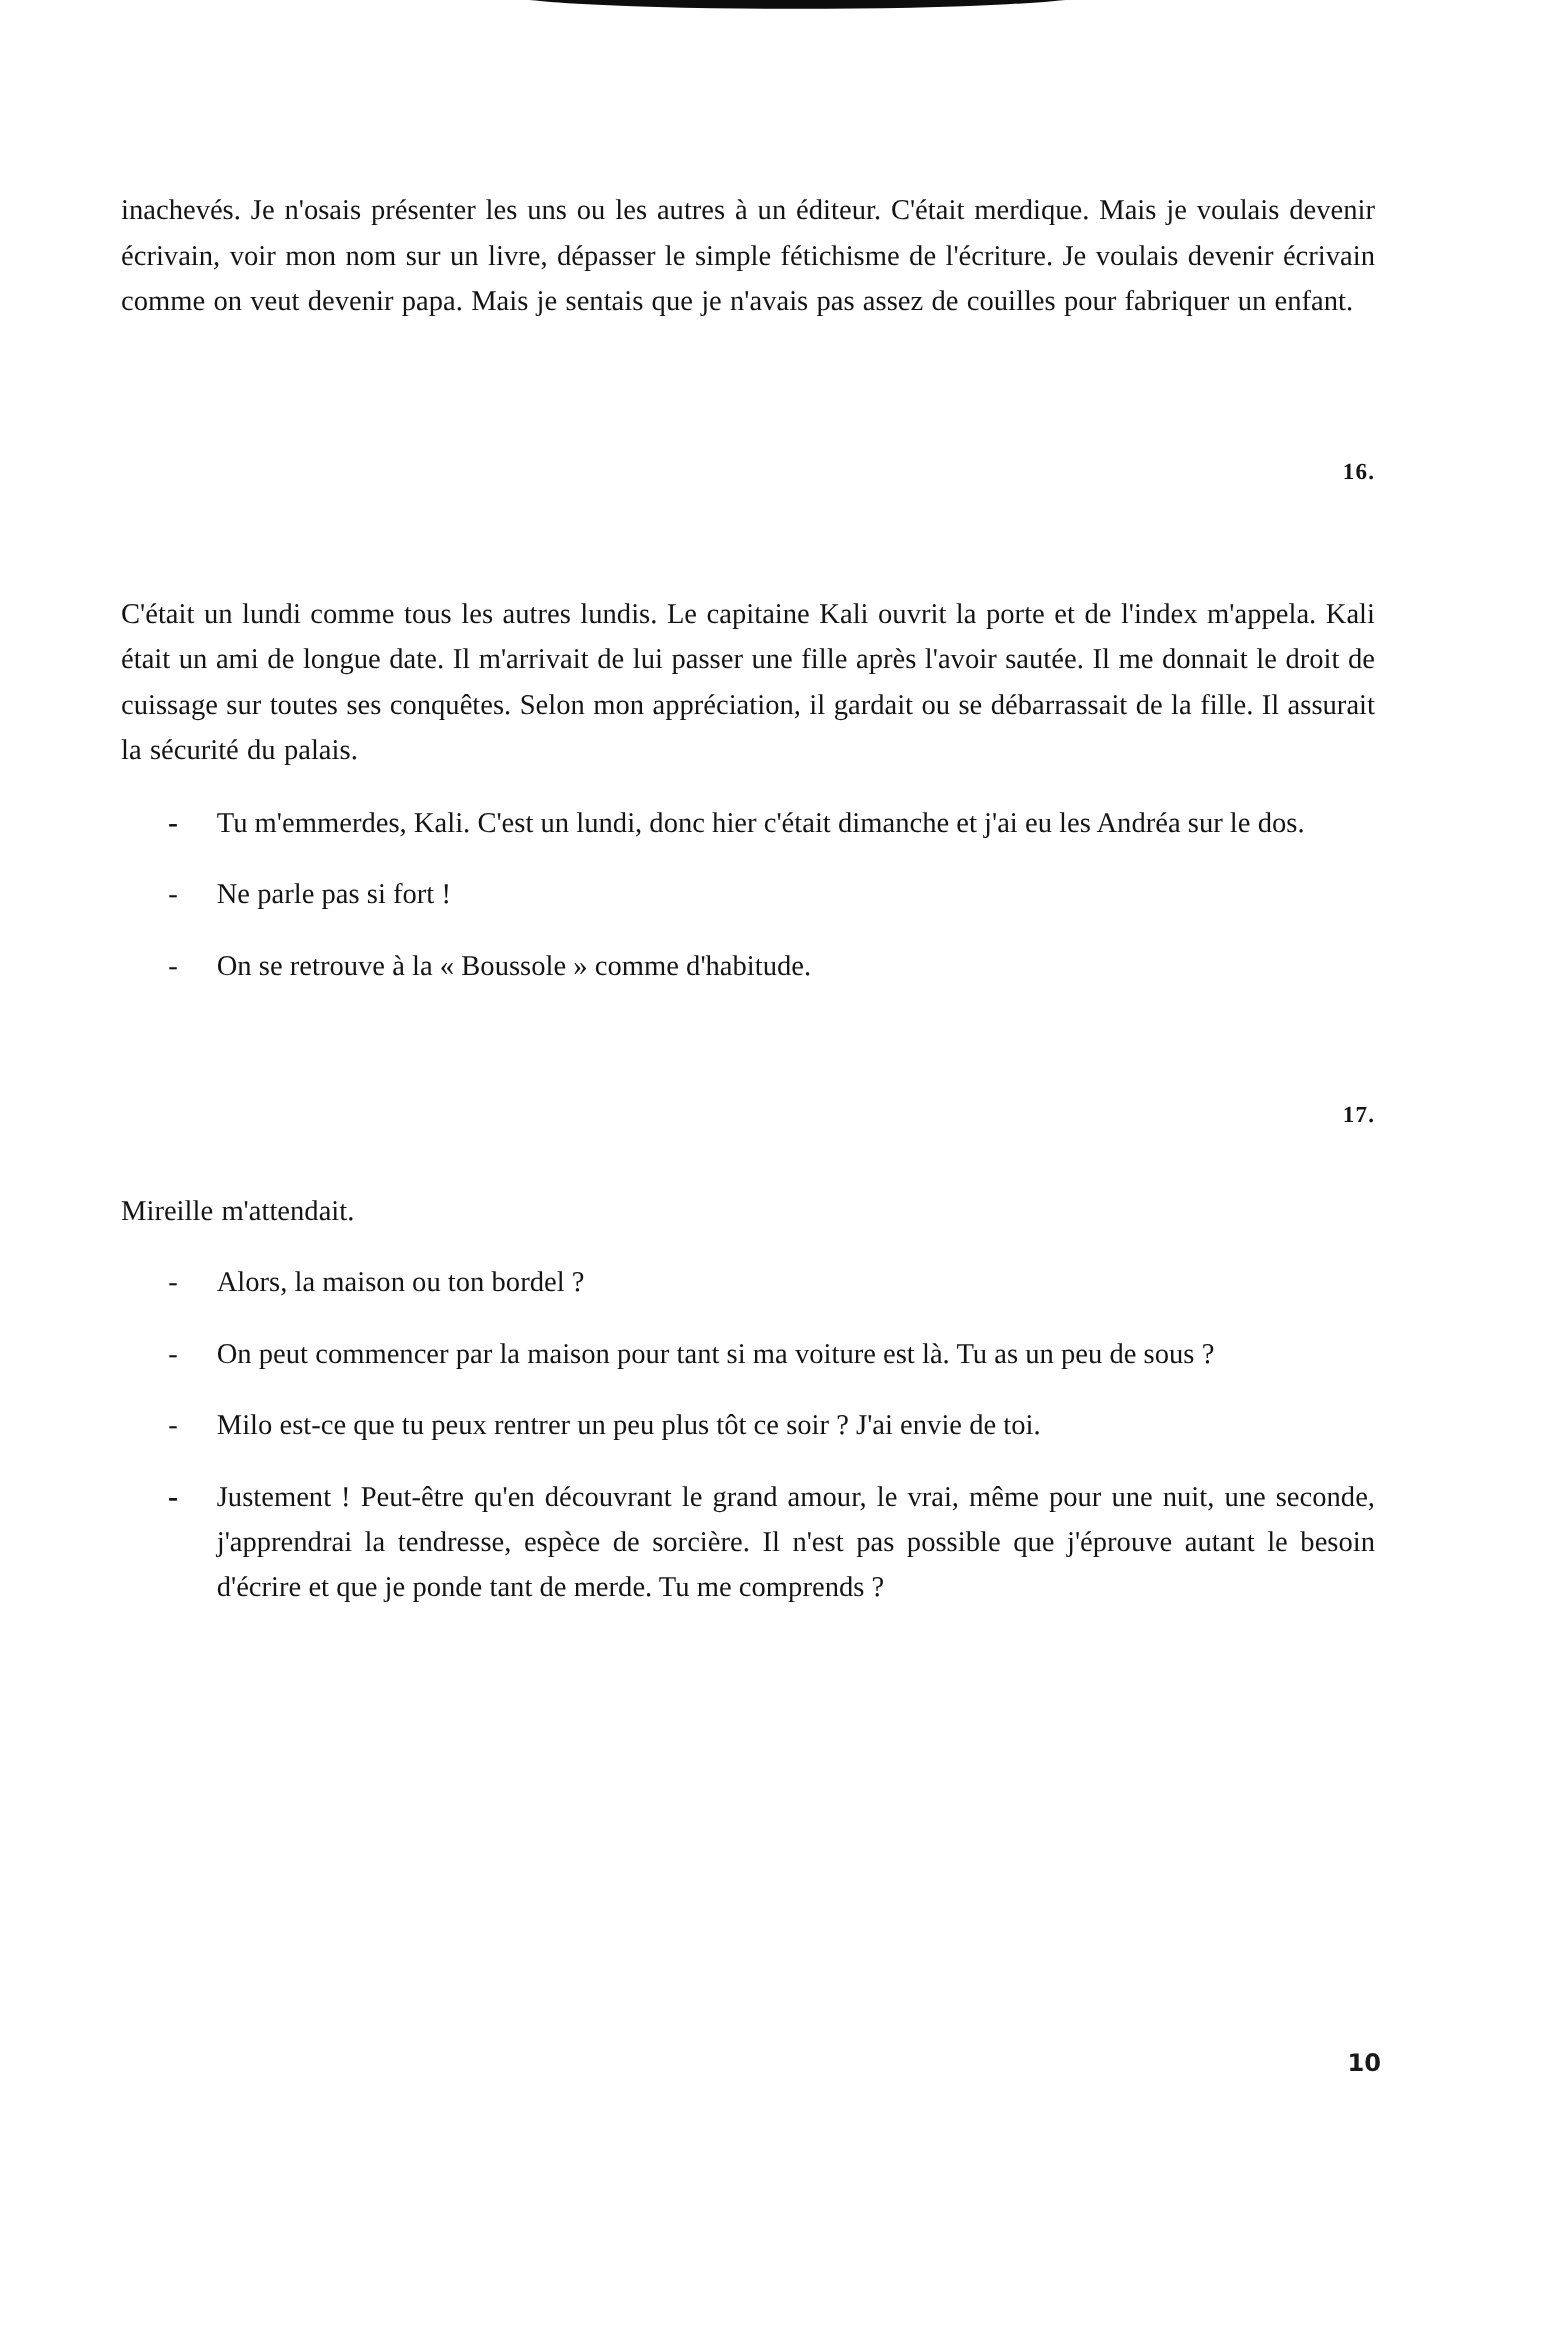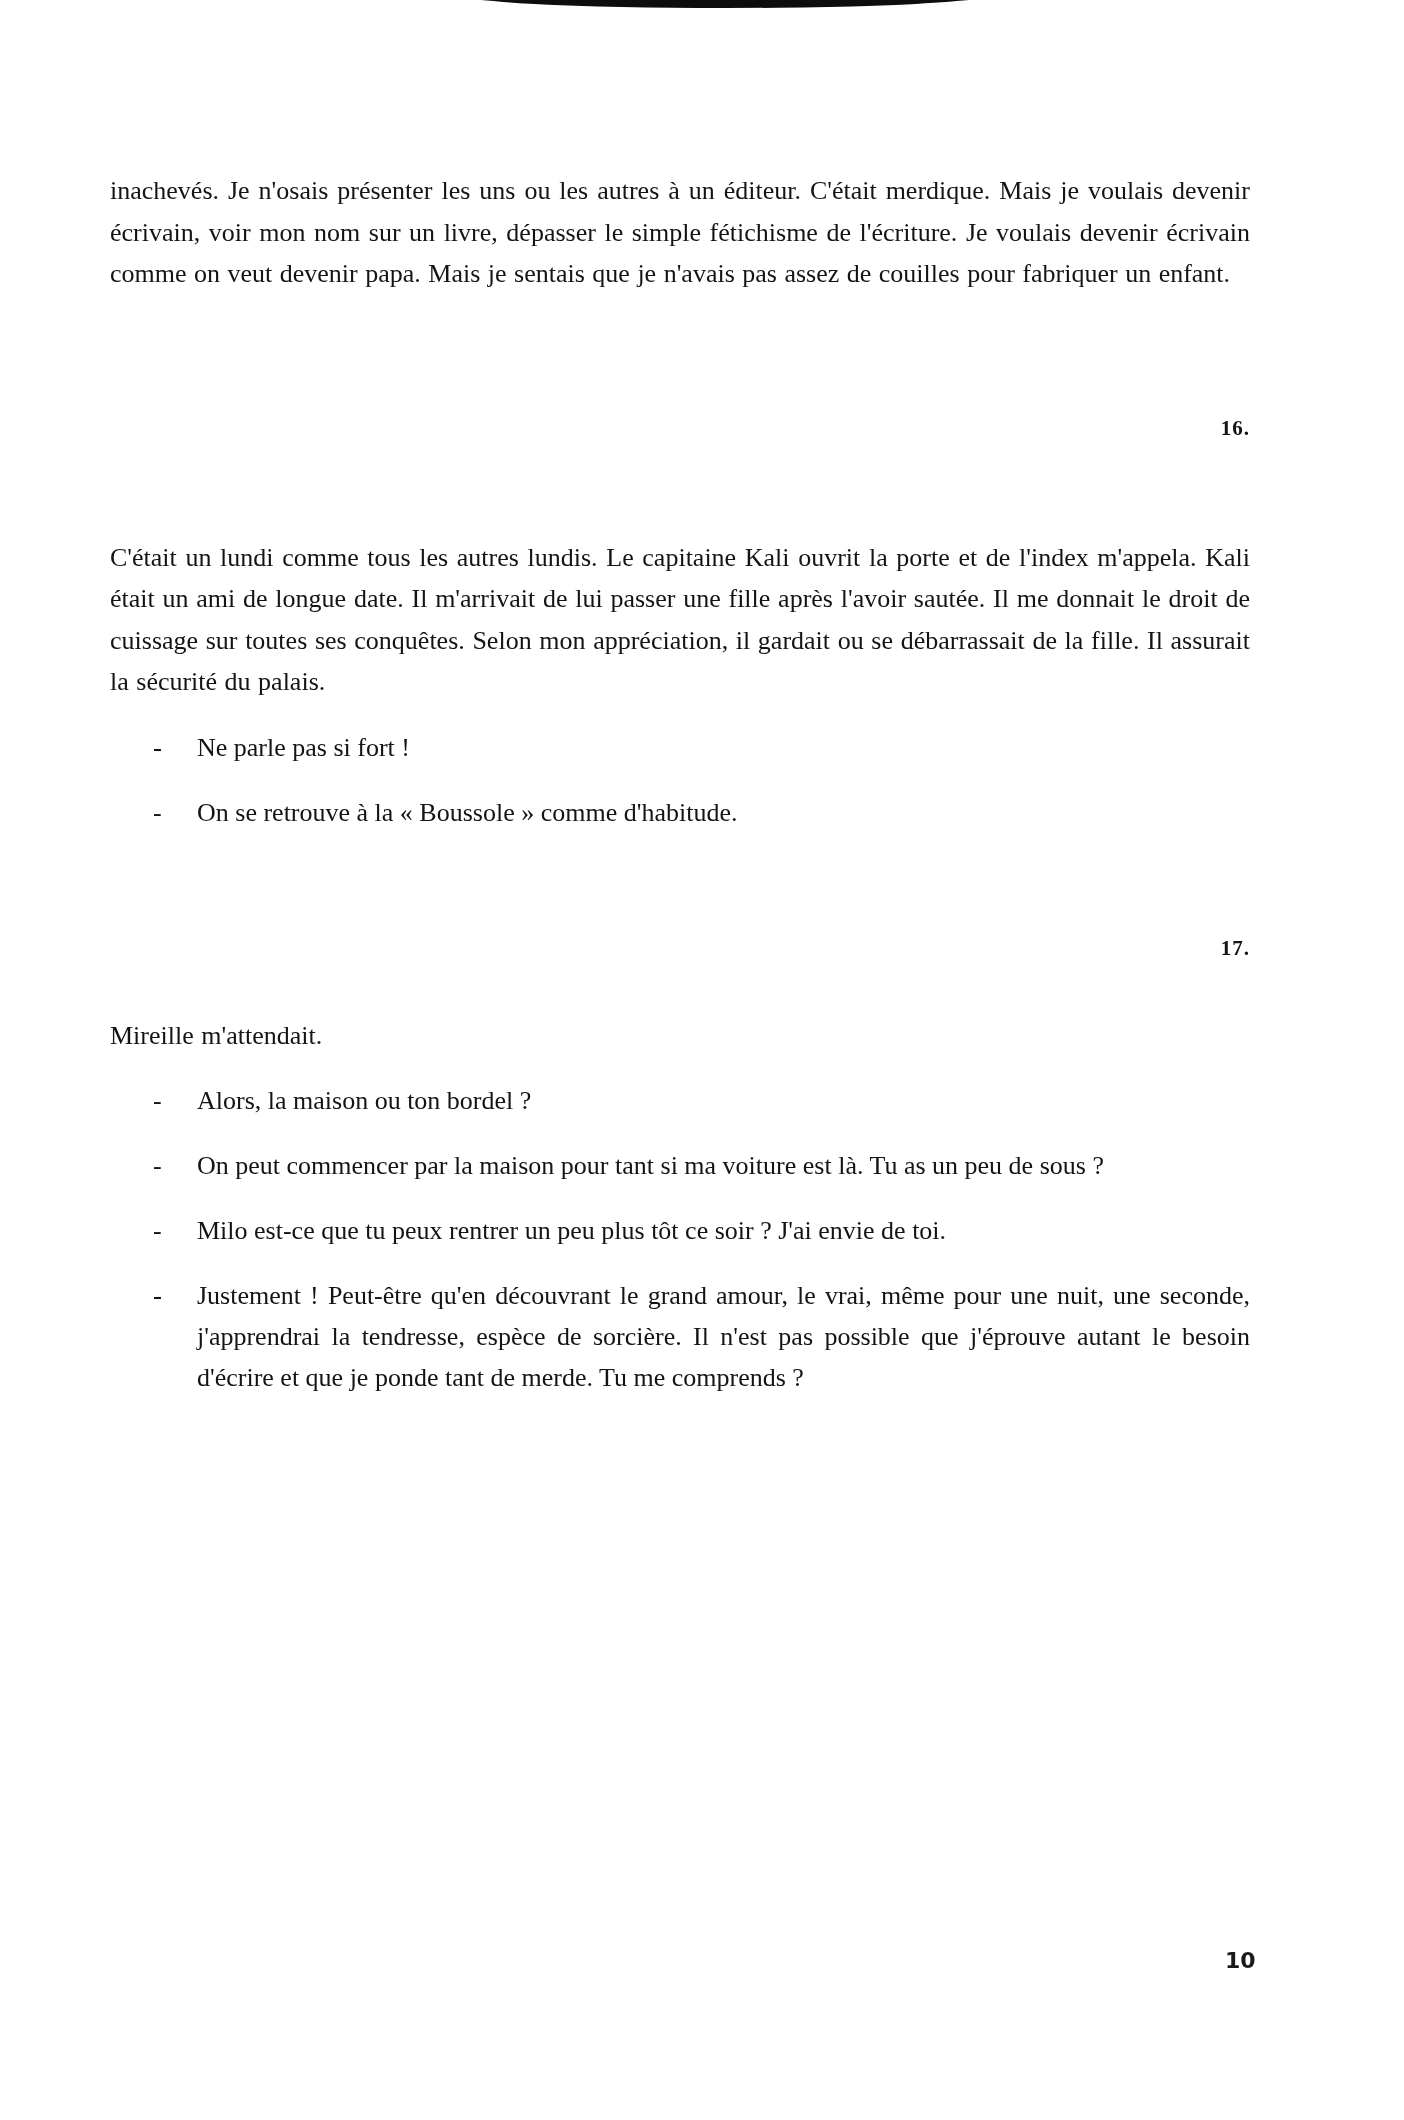--- a/index.html
+++ b/index.html
@@ -63,21 +63,21 @@
   .dialogue .dash {
     position: absolute;
     left: 43px;
     top: 0;
     width: 14px;
     text-align: center;
   }
   .page-number {
     position: absolute;
     left: 1225px;
-    top: 1948px;
+    top: 1864px;
     font-family: "DejaVu Sans", "Liberation Sans", sans-serif;
     font-weight: bold;
     font-size: 22px;
     color: #1a1a1a;
   }
 </style>
 </head>
 <body>
 
 <div class="top-shadow"></div>
@@ -90,20 +90,21 @@
     <h2 class="section-heading">16.</h2>
 
     <p class="body-text" style="margin-top:94px;">C'était un lundi comme tous les autres lundis. Le capitaine Kali ouvrit la porte et de l'index m'appela. Kali était un ami de longue date. Il m'arrivait de lui passer une fille après l'avoir sautée. Il me donnait le droit de cuissage sur toutes ses conquêtes. Selon mon appréciation, il gardait ou se débarrassait de la fille. Il assurait la sécurité du palais.</p>
 
     <ul class="dialogue" style="margin-top:20px;">
       <li style="margin-bottom:24px;">
         <span class="dash">-</span>
       </li>
       <li style="margin-bottom:24px;">
         <span class="dash">-</span>
+        <span>Tu m'emmerdes, Kali. C'est un lundi, donc hier c'était dimanche et j'ai eu les Andréa sur le dos.</span>
       </li>
       <li style="margin-bottom:24px;">
         <span class="dash">-</span>
         <span>Ne parle pas si fort !</span>
       </li>
       <li>
         <span class="dash">-</span>
         <span>On se retrouve à la « Boussole » comme d'habitude.</span>
       </li>
     </ul>

